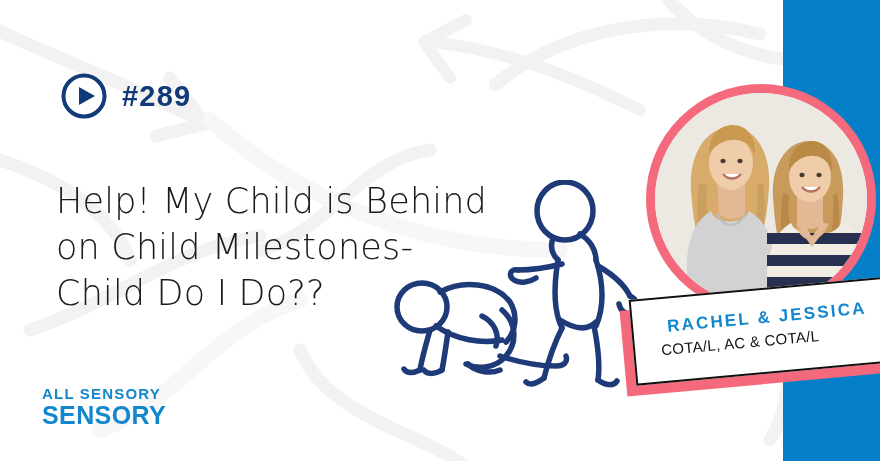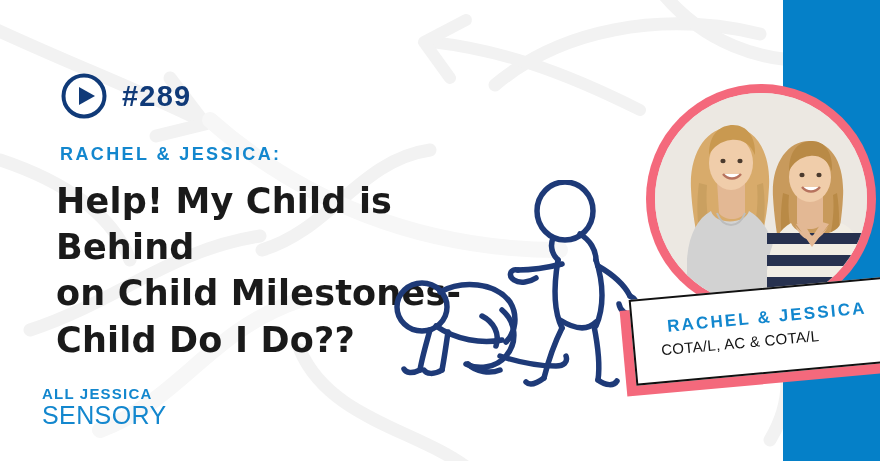--- a/index.html
+++ b/index.html
@@ -63,34 +63,34 @@
     position:absolute;
     left:56px;top:178px;
     width:470px;
     font-family:"DejaVu Sans", sans-serif;
     font-size:35px;
     font-weight:300;
     color:#1a1a1a;
     line-height:1.32;
     letter-spacing:0.2px;
   }
-  .title .tline{display:block;font-weight:bold;}
+  .title .tline{display:block;}
 
   
   .logo{
     position:absolute;
     left:42px;top:386px;
     line-height:1;
   }
   .logo-top{
     font-size:15px;font-weight:bold;color:#1387ce;
     letter-spacing:1.2px;display:block;
   }
   .logo-bottom{
-    font-size:25px;font-weight:normal;color:#1387ce;
+    font-size:25px;font-weight:bold;color:#1387ce;
     letter-spacing:0.4px;display:block;margin-top:2px;
   }
 
   
   .illustration{
     position:absolute;
     left:390px;top:180px;
     width:285px;height:225px;
   }
 
@@ -180,30 +180,29 @@
   <div class="blue-panel" style="background:#0580c8;"></div>
 
   <div class="episode-row">
     <svg class="play-icon" viewBox="0 0 48 48" xmlns="http://www.w3.org/2000/svg">
       <circle cx="24" cy="24" r="20.5" fill="none" stroke="#103a78" stroke-width="4"></circle>
       <polygon points="19,15 35,24 19,33" fill="#103a78"></polygon>
     </svg>
     <span class="episode-num">#289</span>
   </div>
 
-  <div class="speakers">RACHEL &amp; JESSICA:</div>
 
   <div class="title">
     <span class="tline">Help! My Child is Behind</span>
     <span class="tline">on Child Milestones-</span>
     <span class="tline">Child Do I Do??</span>
   </div>
 
   <div class="logo">
-    <span class="logo-top">ALL JESSICA</span>
+    <span class="logo-top">ALL SENSORY</span>
     <span class="logo-bottom">SENSORY</span>
   </div>
 
   <svg class="illustration" viewBox="0 0 285 225" xmlns="http://www.w3.org/2000/svg" aria-hidden="true">
     <g fill="none" stroke="#1e3a78" stroke-width="5.5" stroke-linecap="round" stroke-linejoin="round">
 
       <ellipse cx="32" cy="127" rx="25" ry="24"></ellipse>
 
       <path d="M50 112 C 72 100, 105 102, 120 122 C 128 135, 126 152, 116 162"></path>
 

